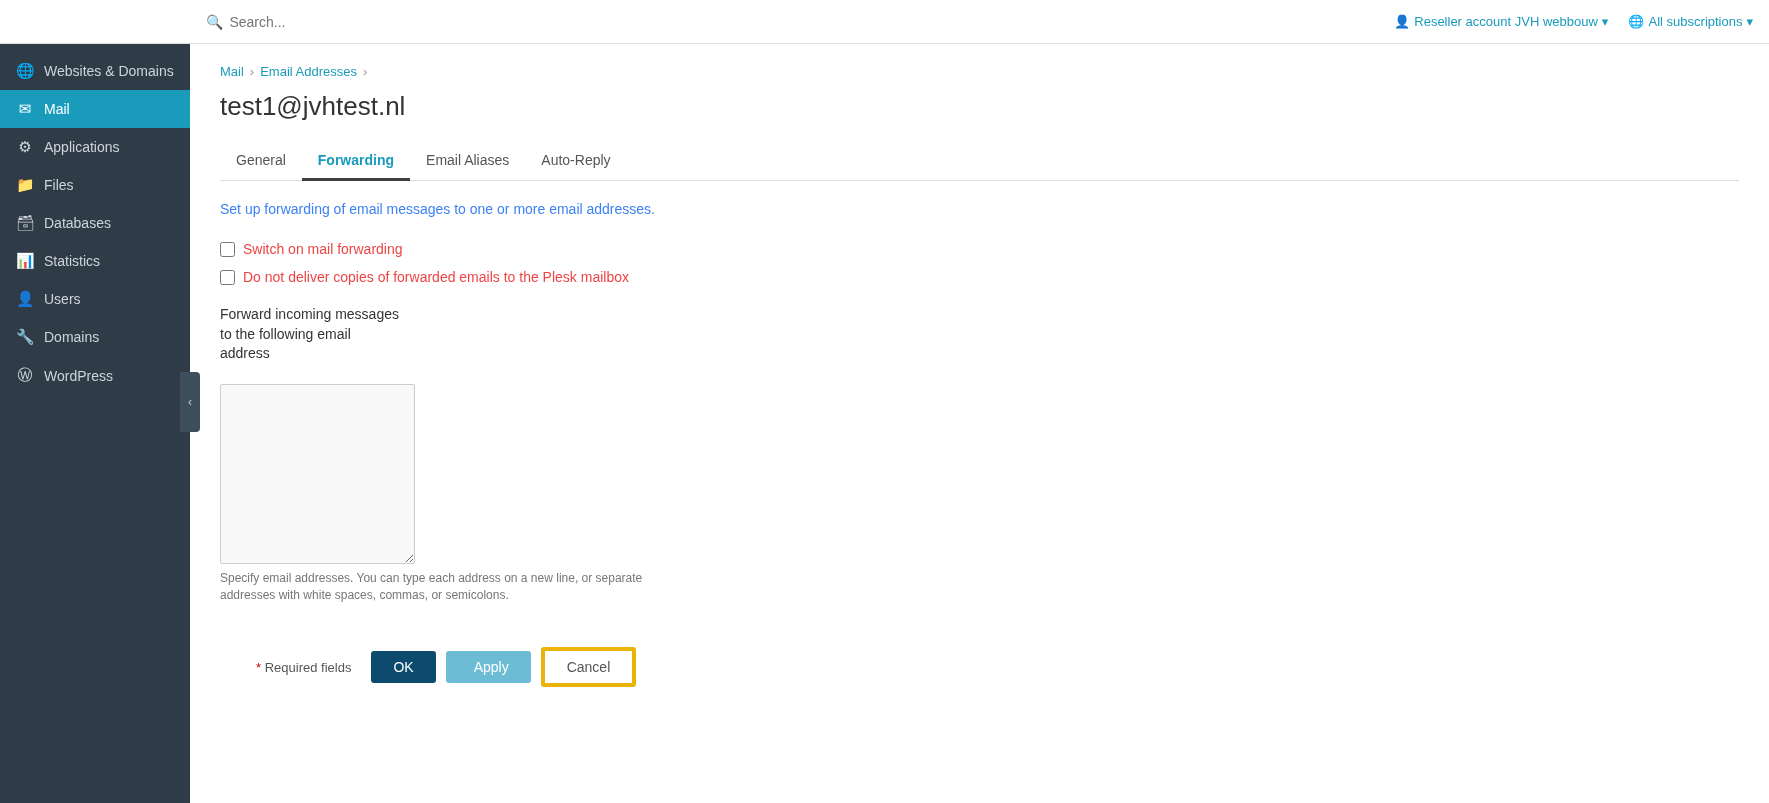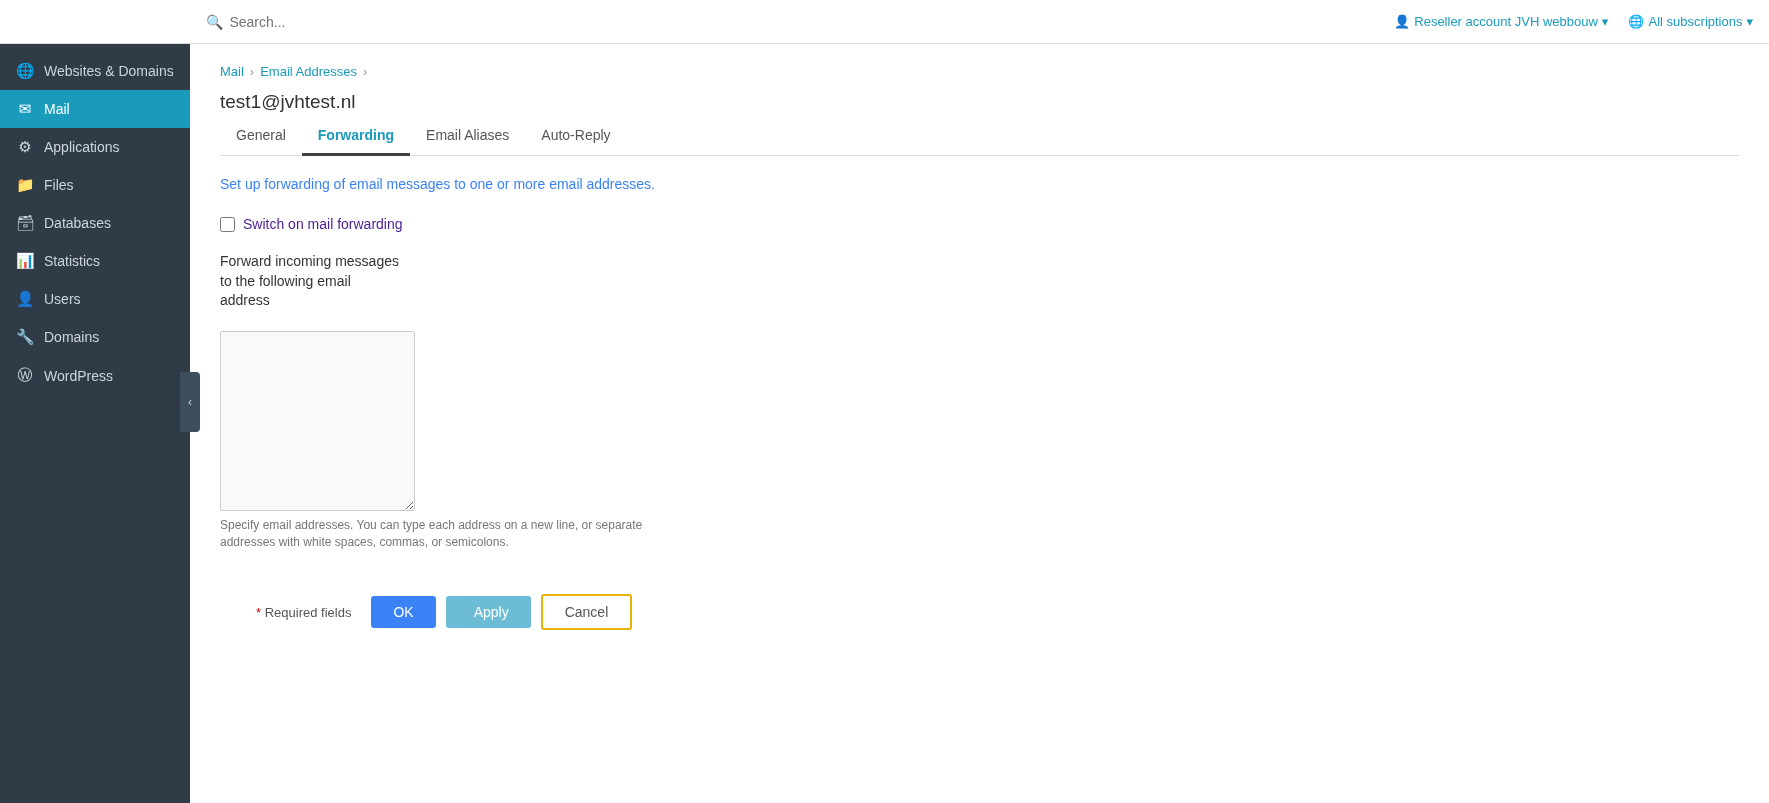--- a/index.html
+++ b/index.html
@@ -122,24 +122,24 @@
       gap: 6px;
       font-size: 13px;
       margin-bottom: 12px;
       color: #1a9bbc;
     }
     .breadcrumb span.sep { color: #999; }
     .breadcrumb a { color: #1a9bbc; text-decoration: none; cursor: pointer; }
 
     
     .page-title {
-      font-size: 19px;
+      font-size: 26px;
       font-weight: normal;
       color: #333;
-      margin-bottom: 4px;
+      margin-bottom: 20px;
     }
 
     
     .tabs {
       display: flex;
       border-bottom: 1px solid #ddd;
       margin-bottom: 20px;
     }
     .tab {
       padding: 10px 16px;
@@ -168,21 +168,21 @@
       gap: 8px;
       margin-bottom: 12px;
     }
     .checkbox-row input[type="checkbox"] {
       width: 15px;
       height: 15px;
       cursor: pointer;
     }
     .checkbox-row label {
       font-size: 14px;
-      color: #4c1d95;
+      color: #ef4444;
       cursor: pointer;
     }
 
     .form-row {
       display: flex;
       align-items: flex-start;
       gap: 20px;
       margin-top: 16px;
       flex-direction: column;
     }
@@ -228,23 +228,23 @@
       margin-right: 10px;
     }
     .required-note span.star { color: #cc0000; }
     .btn {
       padding: 8px 22px;
       font-size: 14px;
       border: none;
       border-radius: 3px;
       cursor: pointer;
     }
-    .btn-primary { background: #3b82f6; color: #fff; }
+    .btn-primary { background: #0c4a6e; color: #fff; }
     .btn-secondary { background: #6cbcd6; color: #fff; padding-left: 28px; }
-    .btn-default { background: #fff; color: #555; border: 2px solid #eab308; }
+    .btn-default { background: #fff; color: #555; border: 4px solid #eab308; }
   </style>
 </head>
 <body>
 
 <div class="topbar">
   <div class="topbar-search">
     <span style="color:#999;margin-right:6px;">🔍</span>
     <input type="text" placeholder="Search..." style="">
   </div>
   <div class="topbar-right">
@@ -327,20 +327,24 @@
 
   <div>
 
     <p class="form-description">Set up forwarding of email messages to one or more email addresses.</p>
 
     <div class="checkbox-row">
       <input type="checkbox" id="chk1" style="">
       <label for="chk1">Switch on mail forwarding</label>
     </div>
 
+    <div class="checkbox-row">
+      <input type="checkbox" id="chk2" style="">
+      <label for="chk2">Do not deliver copies of forwarded emails to the Plesk mailbox</label>
+    </div>
 
     <div class="form-row">
       <div class="form-label">
         <span>Forward incoming messages</span><br>
         <span>to the following email</span><br>
         <span>address</span>
       </div>
       <div class="form-field">
         <textarea style=""></textarea>
         <span class="form-hint">Specify email addresses. You can type each address on a new line, or separate addresses with white spaces, commas, or semicolons.</span>

